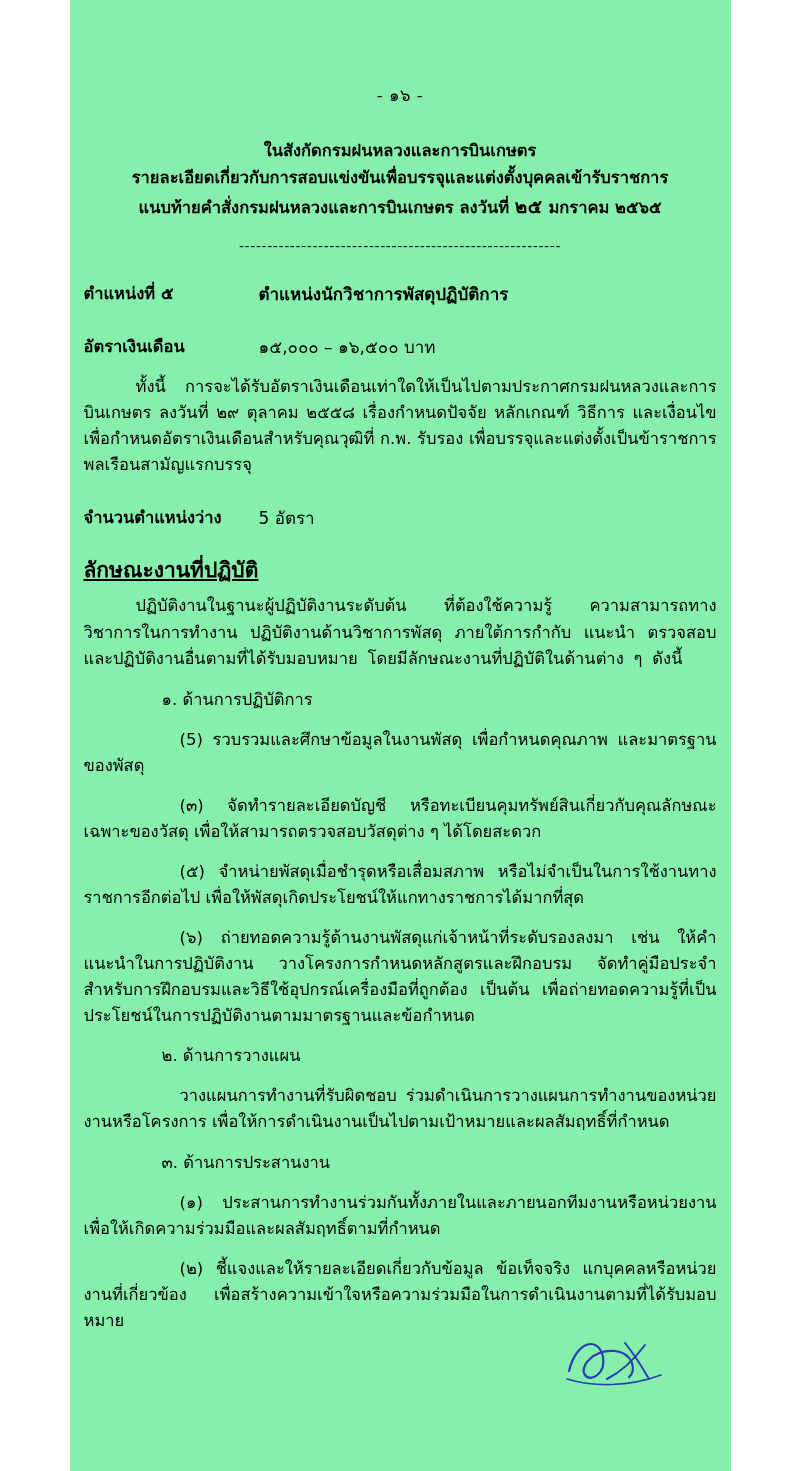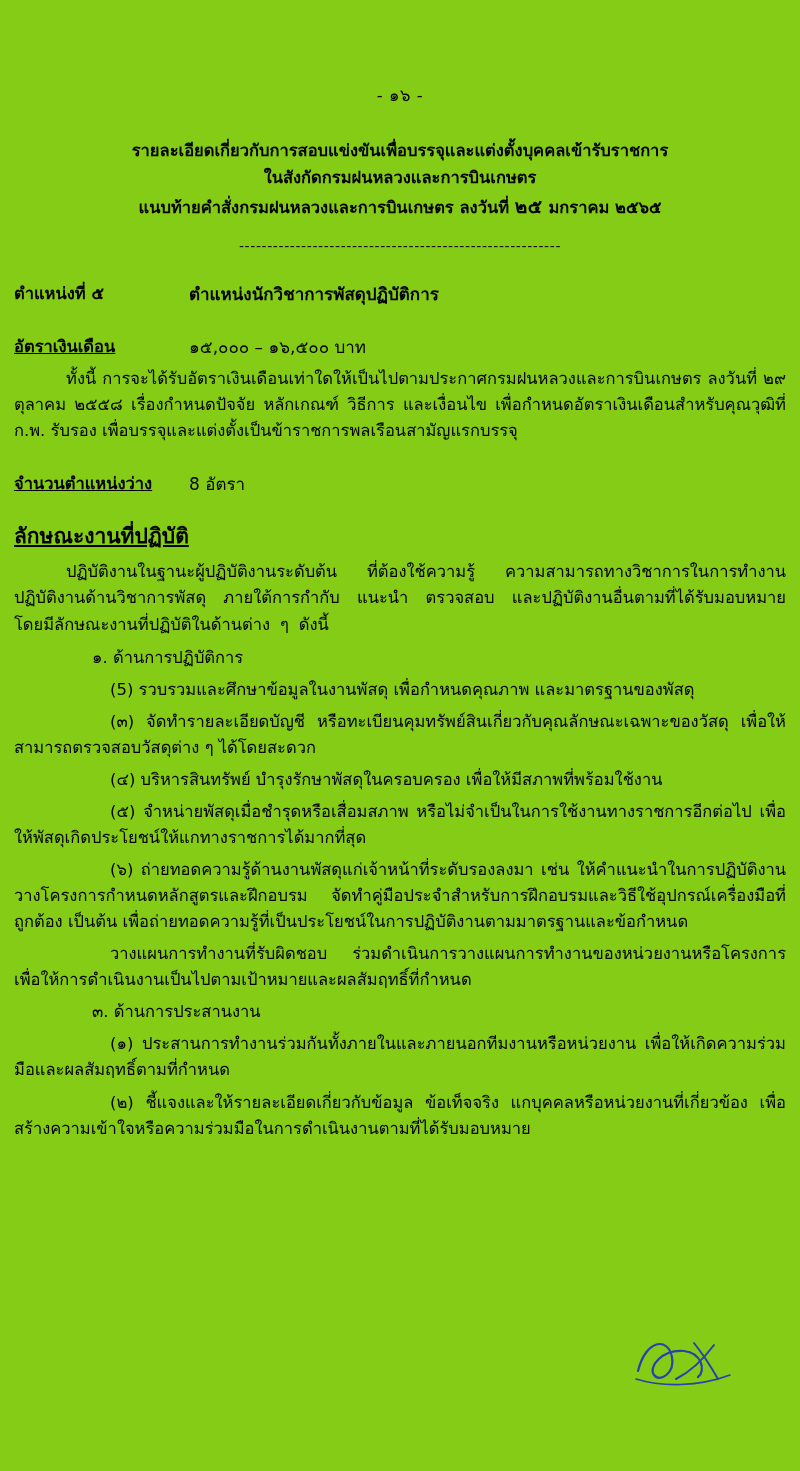--- a/index.html
+++ b/index.html
@@ -6,24 +6,24 @@
     margin: 0;
     padding: 0;
     background: #ffffff;
   }
   body {
     font-family: "DejaVu Sans", "Liberation Sans", sans-serif;
     color: #000000;
   }
   .page {
     position: relative;
-    width: 800px;
+    width: 661px;
     height: 1471px;
     margin: 0 auto;
-    background: #84cc16;
+    background: #86efac;
     overflow: hidden;
     box-sizing: border-box;
     padding: 0 14px;
   }
   .page-number {
     text-align: center;
     font-size: 16.5px;
     margin-top: 82px;
     letter-spacing: 0.5px;
   }
@@ -53,33 +53,32 @@
     align-items: flex-start;
     margin-top: 26px;
   }
   .field-label {
     font-size: 16.5px;
     font-weight: bold;
     width: 175px;
     flex: 0 0 175px;
   }
   .field-label.ul {
-    text-decoration: underline;
   }
   .field-value {
     font-size: 17px;
     flex: 1 1 auto;
   }
   .field-value.bold {
     font-weight: bold;
   }
   .para {
     font-size: 16.5px;
     line-height: 1.58;
-    margin-top: 6px;
+    margin-top: 14px;
     text-align: justify;
     text-justify: inter-word;
   }
   .para.indent {
     text-indent: 52px;
   }
   .para.indent2 {
     text-indent: 78px;
   }
   .para.indent3 {
@@ -102,55 +101,55 @@
   .signature svg { display: block; }
 </style>
 </head>
 <body>
 
 <div class="page">
 
   <div class="page-number">- ๑๖ -</div>
 
   <div class="head-block">
+    <span class="head-line">ในสังกัดกรมฝนหลวงและการบินเกษตร</span>
     <span class="head-line">รายละเอียดเกี่ยวกับการสอบแข่งขันเพื่อบรรจุและแต่งตั้งบุคคลเข้ารับราชการ</span>
-    <span class="head-line">ในสังกัดกรมฝนหลวงและการบินเกษตร</span>
     <span class="head-line"><span>แนบท้ายคำสั่งกรมฝนหลวงและการบินเกษตร ลงวันที่ </span><span class="big">๒๕</span><span> มกราคม ๒๕๖๕</span></span>
   </div>
 
   <div class="rule">---------------------------------------------------------</div>
 
   <div class="field-row">
     <div class="field-label">ตำแหน่งที่ ๕</div>
     <div class="field-value bold">ตำแหน่งนักวิชาการพัสดุปฏิบัติการ</div>
   </div>
 
   <div class="field-row">
     <div class="field-label ul">อัตราเงินเดือน</div>
     <div class="field-value">๑๕,๐๐๐ – ๑๖,๕๐๐ บาท</div>
   </div>
 
   <div class="para indent">ทั้งนี้ การจะได้รับอัตราเงินเดือนเท่าใดให้เป็นไปตามประกาศกรมฝนหลวงและการบินเกษตร ลงวันที่ ๒๙ ตุลาคม ๒๕๕๘ เรื่องกำหนดปัจจัย หลักเกณฑ์ วิธีการ และเงื่อนไข เพื่อกำหนดอัตราเงินเดือนสำหรับคุณวุฒิที่ ก.พ. รับรอง เพื่อบรรจุและแต่งตั้งเป็นข้าราชการพลเรือนสามัญแรกบรรจุ</div>
 
   <div class="field-row">
     <div class="field-label ul">จำนวนตำแหน่งว่าง</div>
-    <div class="field-value">8 อัตรา</div>
+    <div class="field-value">5 อัตรา</div>
   </div>
 
   <div class="section-head">ลักษณะงานที่ปฏิบัติ</div>
 
   <div class="para indent gap-s">ปฏิบัติงานในฐานะผู้ปฏิบัติงานระดับต้น ที่ต้องใช้ความรู้ ความสามารถทางวิชาการในการทำงาน ปฏิบัติงานด้านวิชาการพัสดุ ภายใต้การกำกับ แนะนำ ตรวจสอบ และปฏิบัติงานอื่นตามที่ได้รับมอบหมาย โดยมีลักษณะงานที่ปฏิบัติในด้านต่าง ๆ ดังนี้</div>
 
   <div class="para indent2">๑. ด้านการปฏิบัติการ</div>
   <div class="para indent3">(5) รวบรวมและศึกษาข้อมูลในงานพัสดุ เพื่อกำหนดคุณภาพ และมาตรฐานของพัสดุ</div>
   <div class="para indent3">(๓) จัดทำรายละเอียดบัญชี หรือทะเบียนคุมทรัพย์สินเกี่ยวกับคุณลักษณะเฉพาะของวัสดุ เพื่อให้สามารถตรวจสอบวัสดุต่าง ๆ ได้โดยสะดวก</div>
-  <div class="para indent3">(๔) บริหารสินทรัพย์ บำรุงรักษาพัสดุในครอบครอง เพื่อให้มีสภาพที่พร้อมใช้งาน</div>
   <div class="para indent3">(๕) จำหน่ายพัสดุเมื่อชำรุดหรือเสื่อมสภาพ หรือไม่จำเป็นในการใช้งานทางราชการอีกต่อไป เพื่อให้พัสดุเกิดประโยชน์ให้แกทางราชการได้มากที่สุด</div>
   <div class="para indent3">(๖) ถ่ายทอดความรู้ด้านงานพัสดุแก่เจ้าหน้าที่ระดับรองลงมา เช่น ให้คำแนะนำในการปฏิบัติงาน วางโครงการกำหนดหลักสูตรและฝึกอบรม จัดทำคู่มือประจำสำหรับการฝึกอบรมและวิธีใช้อุปกรณ์เครื่องมือที่ถูกต้อง เป็นต้น เพื่อถ่ายทอดความรู้ที่เป็นประโยชน์ในการปฏิบัติงานตามมาตรฐานและข้อกำหนด</div>
 
+  <div class="para indent2">๒. ด้านการวางแผน</div>
   <div class="para indent3">วางแผนการทำงานที่รับผิดชอบ ร่วมดำเนินการวางแผนการทำงานของหน่วยงานหรือโครงการ เพื่อให้การดำเนินงานเป็นไปตามเป้าหมายและผลสัมฤทธิ์ที่กำหนด</div>
 
   <div class="para indent2">๓. ด้านการประสานงาน</div>
   <div class="para indent3">(๑) ประสานการทำงานร่วมกันทั้งภายในและภายนอกทีมงานหรือหน่วยงาน เพื่อให้เกิดความร่วมมือและผลสัมฤทธิ์ตามที่กำหนด</div>
   <div class="para indent3">(๒) ชี้แจงและให้รายละเอียดเกี่ยวกับข้อมูล ข้อเท็จจริง แกบุคคลหรือหน่วยงานที่เกี่ยวข้อง เพื่อสร้างความเข้าใจหรือความร่วมมือในการดำเนินงานตามที่ได้รับมอบหมาย</div>
 
   <div class="signature">
     <svg width="110" height="62" viewBox="0 0 110 62" fill="none" xmlns="http://www.w3.org/2000/svg">
       <path d="M6 40 C14 8, 36 6, 40 26 C43 42, 28 52, 22 44 C16 36, 30 18, 52 20 C70 22, 74 40, 66 46" stroke="#2a3fb0" stroke-width="2.2" fill="none" stroke-linecap="round"></path>
       <path d="M44 48 C56 42, 70 30, 82 14" stroke="#2a3fb0" stroke-width="2" fill="none" stroke-linecap="round"></path>

